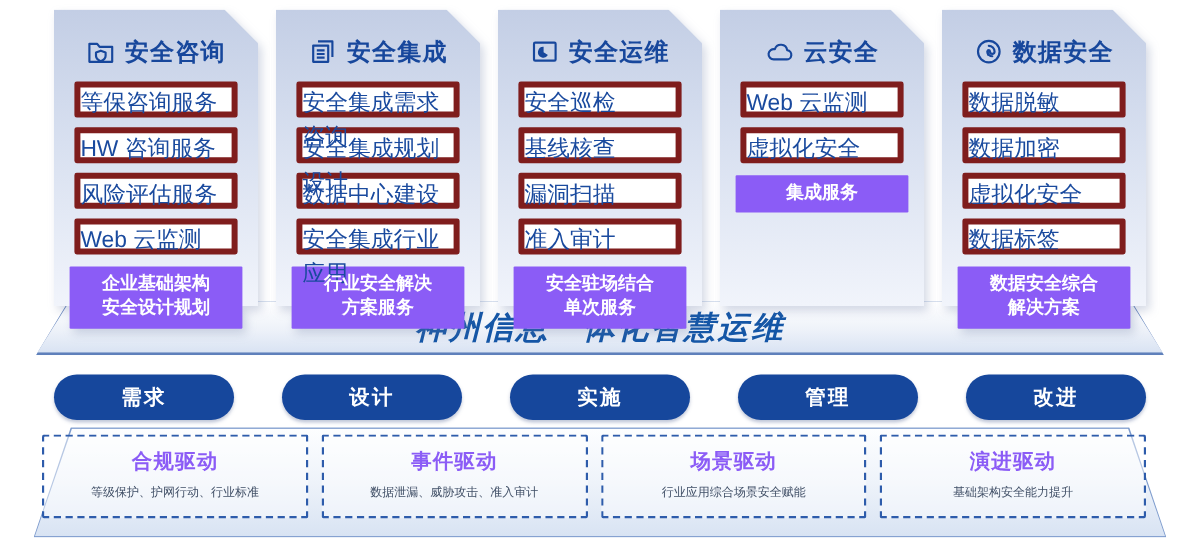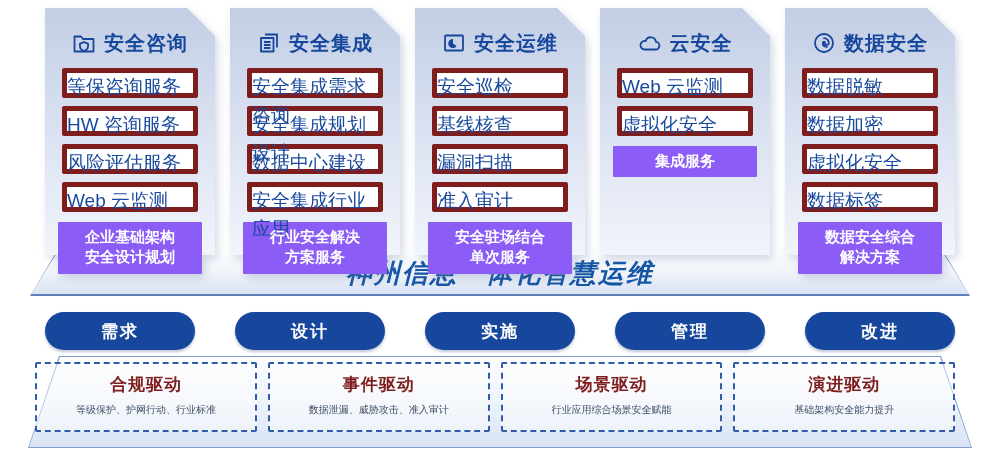--- a/index.html
+++ b/index.html
@@ -47,21 +47,21 @@
   .pills { position:absolute; left:45px; top:312px; width:910px; display:flex; justify-content:space-between; z-index:4; }
   .pill { width:150px; height:38px; background:#16479C; border-radius:19px;
     color:#ffffff; font-size:17px; font-weight:bold; letter-spacing:2px;
     display:flex; align-items:center; justify-content:center;
     box-shadow:0 2px 3px rgba(70,90,140,0.35); }
 
   
   .drivers { position:absolute; left:35px; top:362px; width:920px; display:flex; gap:11px; z-index:4; }
   .driver { flex:1; height:70px; border:2px dashed #2e5cab; border-radius:2px;
     background:rgba(255,255,255,0.45); text-align:center; padding-top:9px; }
-  .driver-title { color:#7f1d1d; font-size:17px; font-weight:bold; letter-spacing:1px;text-align:center; }
+  .driver-title { color:#8b5cf6; font-size:17px; font-weight:bold; letter-spacing:1px;text-align:center; }
   .driver-desc { margin-top:7px; color:#404F66; font-size:10px; }
 
   .icon { color:#17479C; }
 </style>
 </head>
 <body>
 
 <div class="stage">
 
   <div class="banner">

